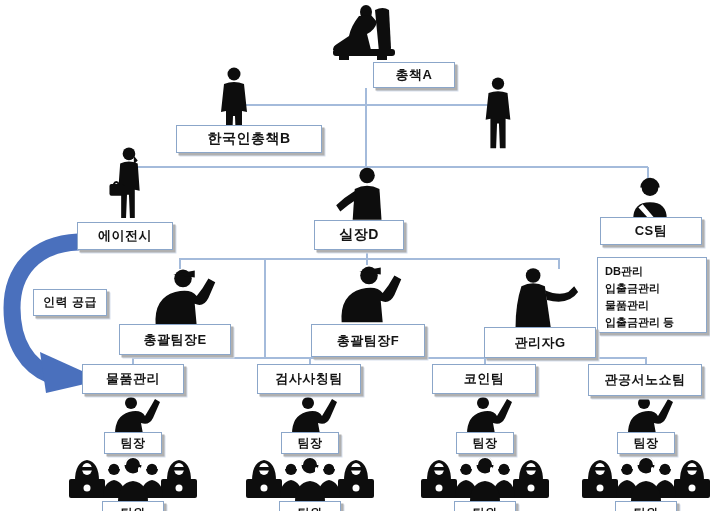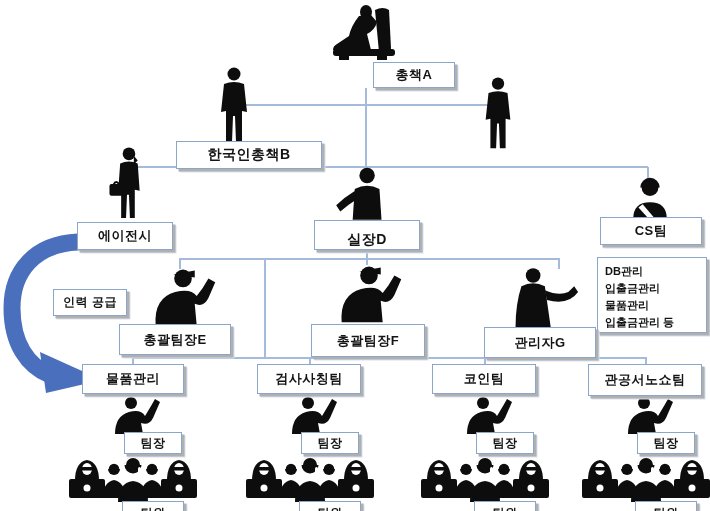--- a/index.html
+++ b/index.html
@@ -9,21 +9,21 @@
     overflow:hidden; font-family:"Liberation Sans","DejaVu Sans",sans-serif;
   }
   .node {
     position:absolute; z-index:3; background:#fff;
     border:1px solid #8ba6c9;
     box-shadow:2.5px 2.5px 0 #b0b0b0, 3.5px 3.5px 0 #d7e0ee;
     display:flex; align-items:center; justify-content:center;
     font-weight:700; font-size:13px; color:#141414; letter-spacing:.5px;
     white-space:nowrap;
   }
-  .node.sm { font-size:12px;margin-left:20px; }
+  .node.sm { font-size:12px; }
   .node.tasks {
     align-items:flex-start; justify-content:flex-start; flex-direction:column;
     font-size:11px; line-height:1.55; padding:5px 7px; letter-spacing:0;
   }
   .line { position:absolute; z-index:1; background:#a4bbdb; }
   .icon { position:absolute; z-index:2; line-height:0; }
   .icon svg { width:100%; height:100%; display:block; }
   .sil { fill:#0d0d0d; }
   .arrow-svg { position:absolute; z-index:2; }
 </style>
@@ -126,30 +126,30 @@
       <circle class="sil" cx="38" cy="9" r="7.5"></circle>
       <path class="sil" d="M26,20 Q38,14 50,20 L56,62 L20,62 Q20,38 26,20 Z"></path>
       <path class="sil" d="M50,24 Q64,30 74,26 L80,20 L84,26 Q74,40 52,34 Z"></path>
     </svg>
   </div>
 
   <div class="node" style="left:325px;top:62px;width:82px;height:26px;margin-left:48px;">
     <span>총책A</span>
   </div>
 
-  <div class="node" style="left:176px;top:141px;width:146px;height:28px;font-size:14px;">
+  <div class="node" style="left:176px;top:125px;width:146px;height:28px;font-size:14px;">
     <span>한국인총책B</span>
   </div>
 
 
   <div class="node" style="left:77px;top:222px;width:96px;height:28px;">
     <span>에이전시</span>
   </div>
 
-  <div class="node" style="left:314px;top:220px;width:106px;height:30px;font-size:14px;align-items:flex-end;">
+  <div class="node" style="left:314px;top:220px;width:90px;height:30px;font-size:14px;">
     <span>실장D</span>
   </div>
 
   <div class="node" style="left:600px;top:217px;width:102px;height:28px;">
     <span>CS팀</span>
   </div>
 
   <div class="node tasks" style="left:597px;top:257px;width:110px;height:76px;">
     <span>DB관리</span>
     <span>입출금관리</span>

